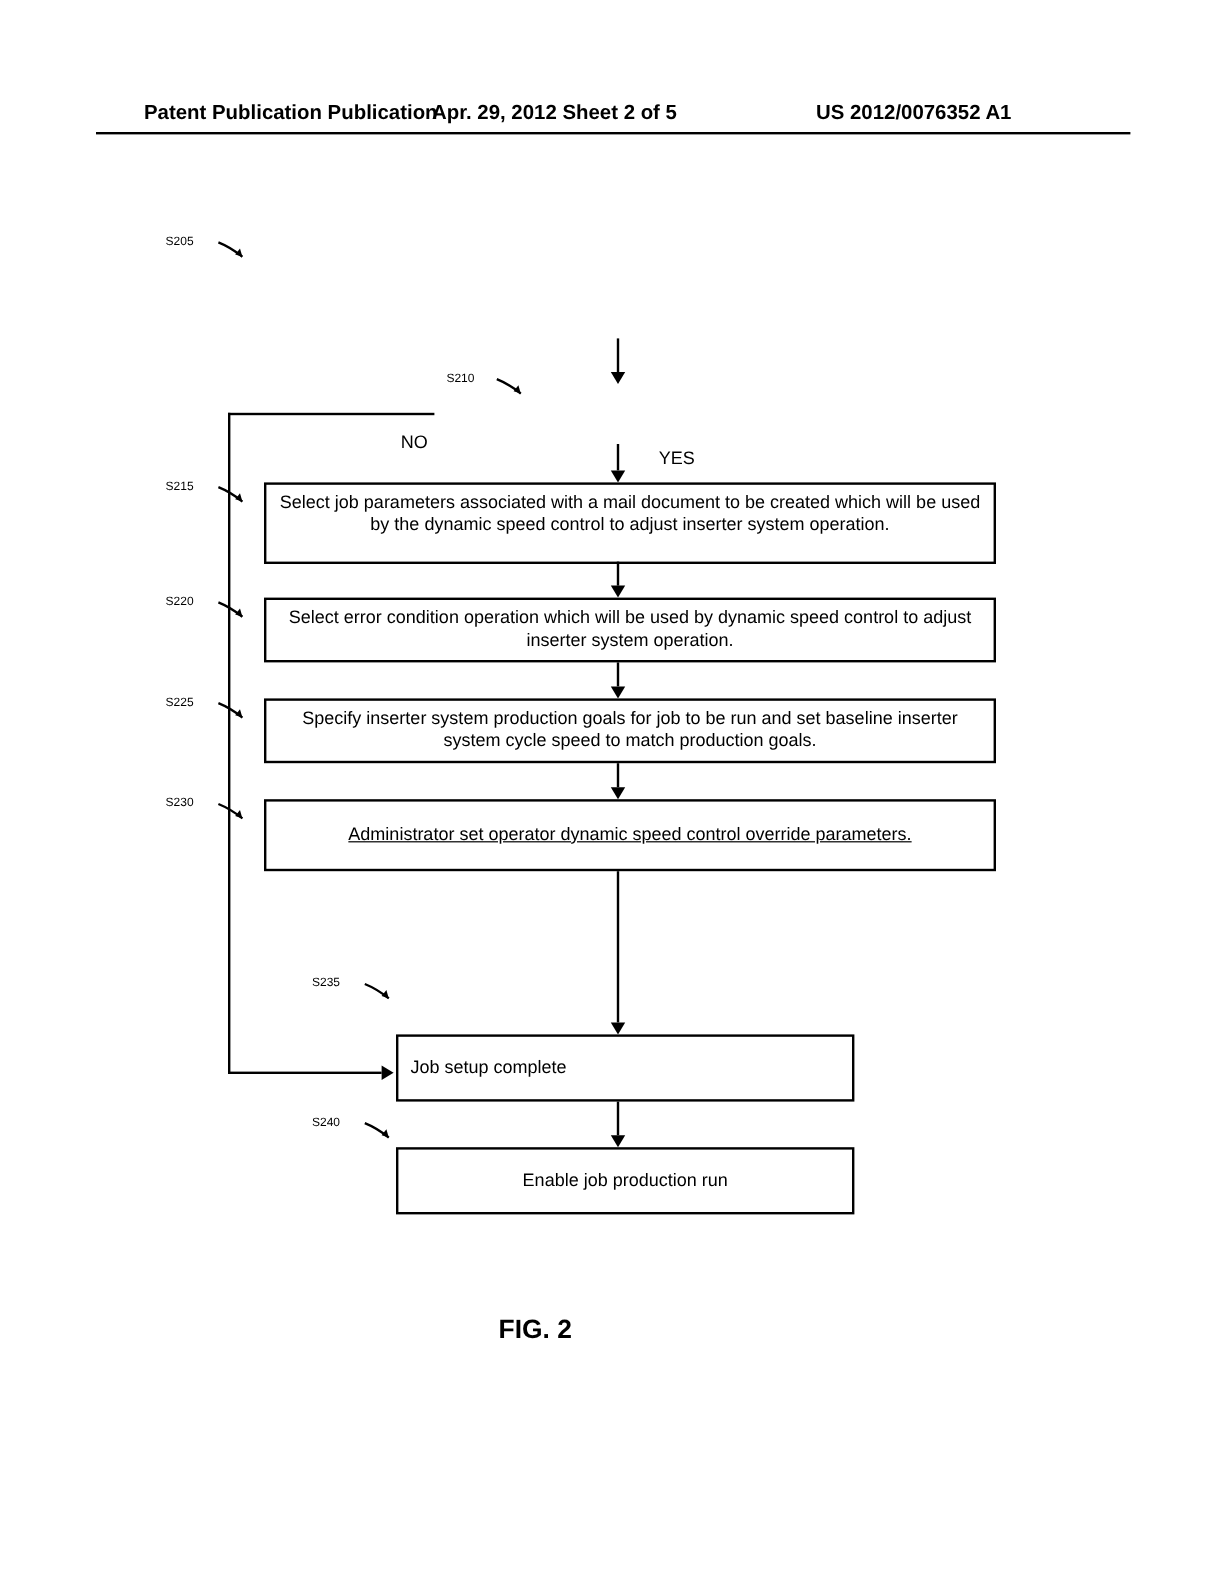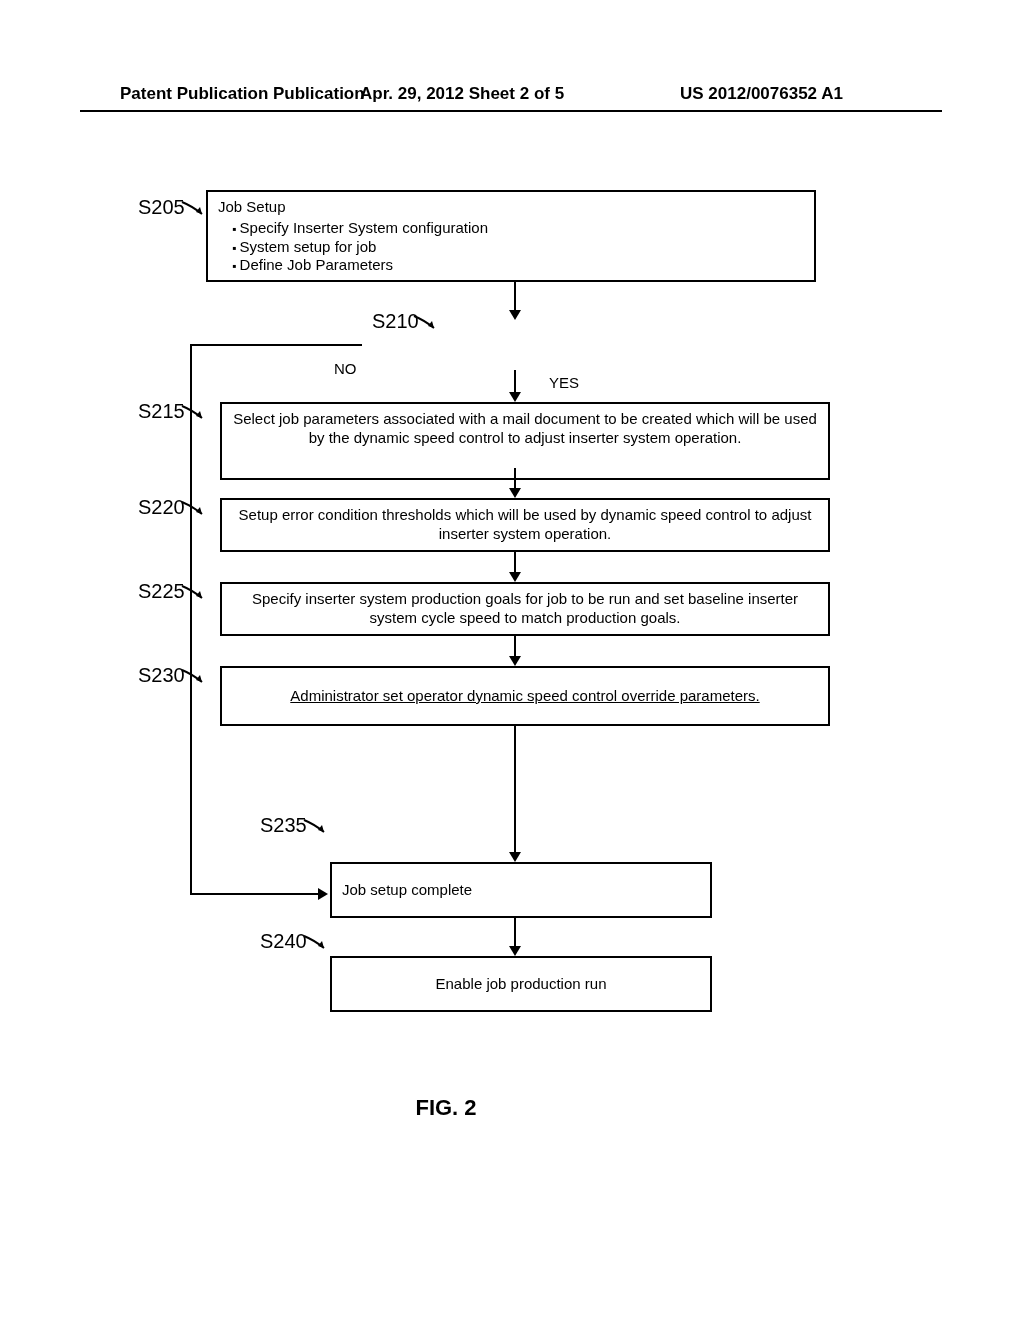--- a/index.html
+++ b/index.html
@@ -41,21 +41,21 @@
   .diagram {
     position: absolute;
     top: 190px;
     left: 120px;
     width: 784px;
     height: 860px;
   }
 
   .step-label {
     position: absolute;
-    font-size: 20px;
+    font-size: 10px;
     font-family: Arial, sans-serif;
   }
 
   .pointer {
     position: absolute;
     width: 24px;
     height: 20px;
   }
   .pointer svg { display: block; }
 
@@ -154,28 +154,20 @@
 
   <div class="diagram">
 
     <div class="step-label" style="top:6px; left:18px;">S205</div>
     <div class="pointer" style="top:10px; left:60px;">
       <svg width="26" height="18">
           <path d="M2 2 Q12 6 22 14" stroke="#000" stroke-width="2" fill="none"></path>
           <path d="M22 14 L16 12 L20 7 Z" fill="#000"></path>
         </svg>
     </div>
-    <div class="box" style="top:0; left:86px; width:610px; height:92px;">
-      <div>Job Setup</div>
-      <ul class="bullet-list">
-        <li>Specify Inserter System configuration</li>
-        <li>System setup for job</li>
-        <li>Define Job Parameters</li>
-      </ul>
-    </div>
 
     <div class="arrow-v" style="top:92px; left:389px;">
       <div class="line" style="height:28px;"></div>
         <div class="head"></div>
     </div>
 
     <div class="step-label" style="top:120px; left:252px;">S210</div>
     <div class="pointer" style="top:124px; left:292px;">
       <svg width="26" height="18">
           <path d="M2 2 Q12 6 22 14" stroke="#000" stroke-width="2" fill="none"></path>
@@ -201,38 +193,38 @@
         <div class="head"></div>
     </div>
 
     <div class="step-label" style="top:210px; left:18px;">S215</div>
     <div class="pointer" style="top:214px; left:60px;">
       <svg width="26" height="18">
           <path d="M2 2 Q12 6 22 14" stroke="#000" stroke-width="2" fill="none"></path>
           <path d="M22 14 L16 12 L20 7 Z" fill="#000"></path>
         </svg>
     </div>
-    <div class="box center-text" style="top:212px; left:100px; width:610px; height:78px;">
+    <div class="box center-text" style="top:212px; left:100px; width:610px; height:68px;">
       <span>Select job parameters associated with a mail document to be created which will be used by the dynamic speed control to adjust inserter system operation.</span>
     </div>
 
     <div class="arrow-v" style="top:278px; left:389px;">
       <div class="line" style="height:20px;"></div>
         <div class="head"></div>
     </div>
 
     <div class="step-label" style="top:306px; left:18px;">S220</div>
     <div class="pointer" style="top:310px; left:60px;">
       <svg width="26" height="18">
           <path d="M2 2 Q12 6 22 14" stroke="#000" stroke-width="2" fill="none"></path>
           <path d="M22 14 L16 12 L20 7 Z" fill="#000"></path>
         </svg>
     </div>
     <div class="box center-text" style="top:308px; left:100px; width:610px; height:54px;">
-      <span>Setup error condition thresholds which will be used by dynamic speed control to adjust inserter system operation.</span>
+      <span>Select error condition operation which will be used by dynamic speed control to adjust inserter system operation.</span>
     </div>
 
     <div class="arrow-v" style="top:362px; left:389px;">
       <div class="line" style="height:20px;"></div>
         <div class="head"></div>
     </div>
 
     <div class="step-label" style="top:390px; left:18px;">S225</div>
     <div class="pointer" style="top:394px; left:60px;">
       <svg width="26" height="18">

